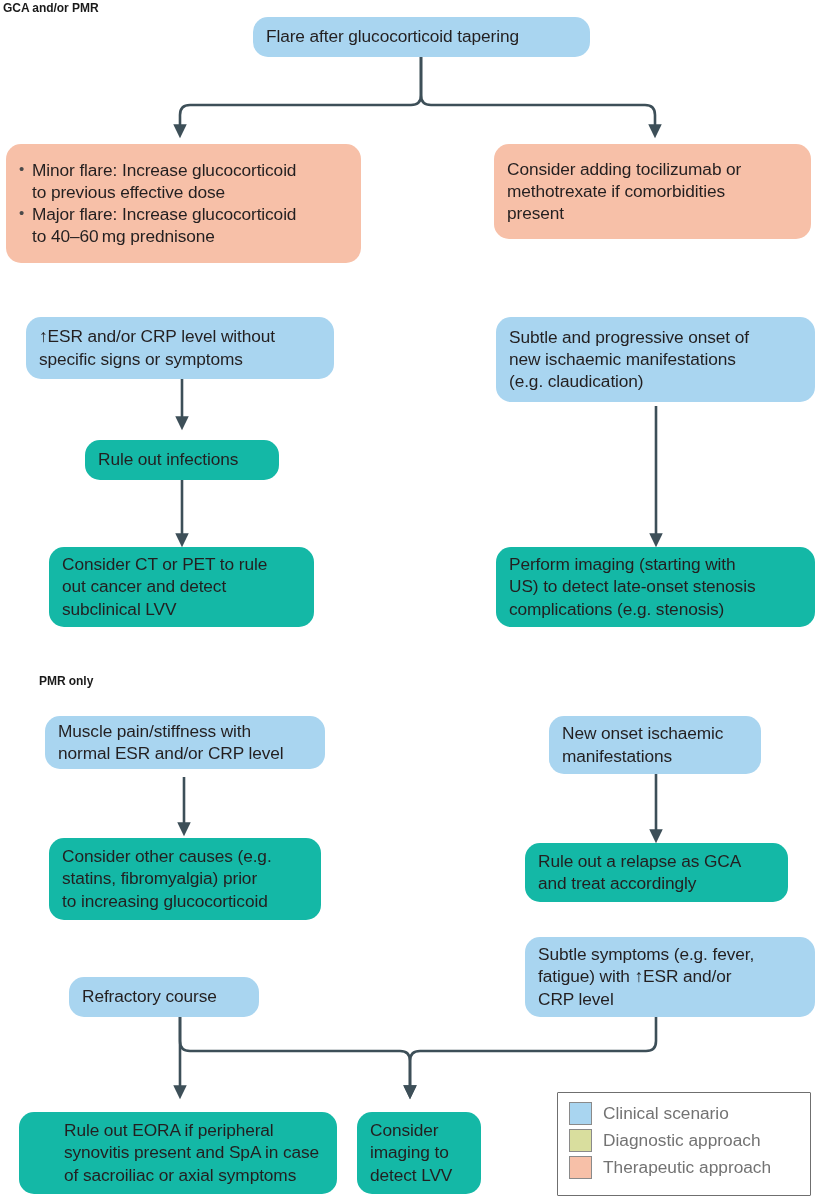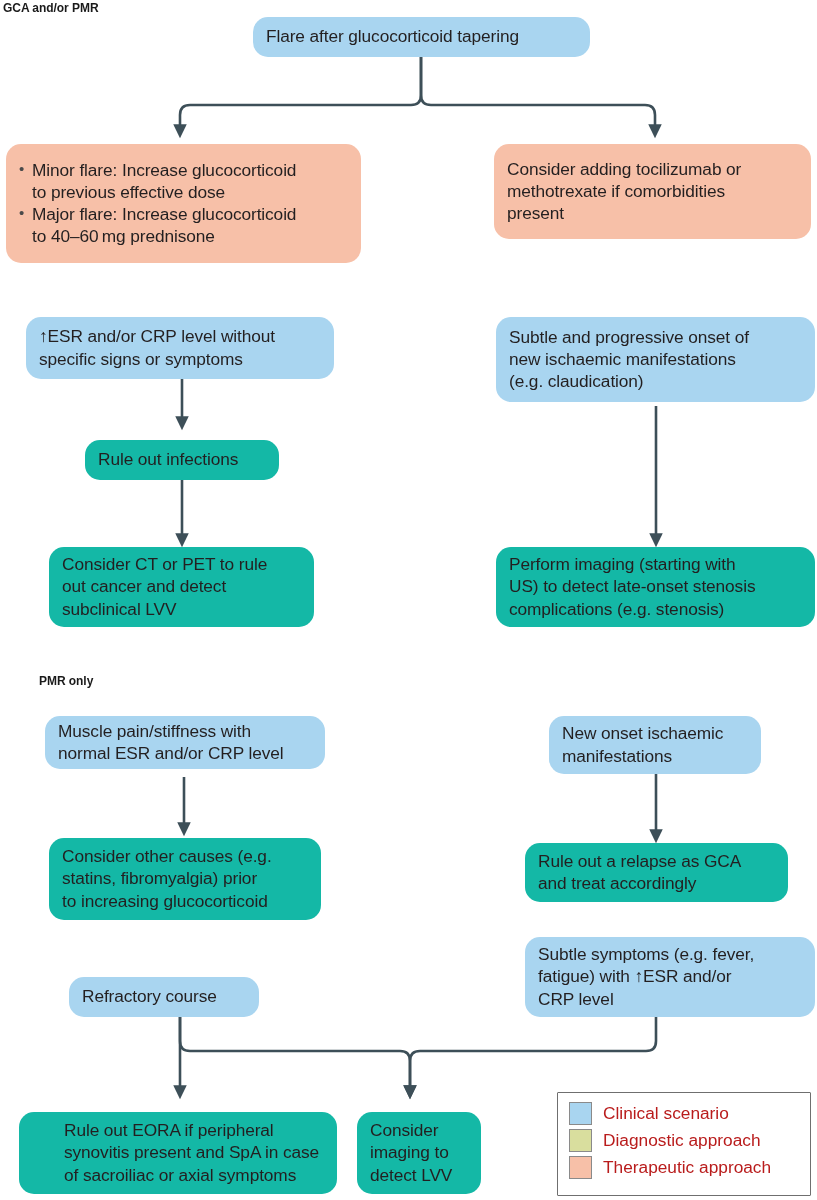--- a/index.html
+++ b/index.html
@@ -85,21 +85,21 @@
     width: 23px;
     height: 23px;
     box-sizing: border-box;
     border: 1px solid #8a8a8a;
     margin-right: 11px;
     flex: 0 0 auto;
   }
   .legend-label {
     font-size: 17.3px;
     line-height: 1.2;
-    color: #b91c1c;
+    color: #737373;
     white-space: pre;
   }
 </style>
 </head>
 <body>
 
 <div id="canvas">
 
   <svg id="edges" viewBox="0 0 817 1200" width="817" height="1200" xmlns="http://www.w3.org/2000/svg">
     <defs>

